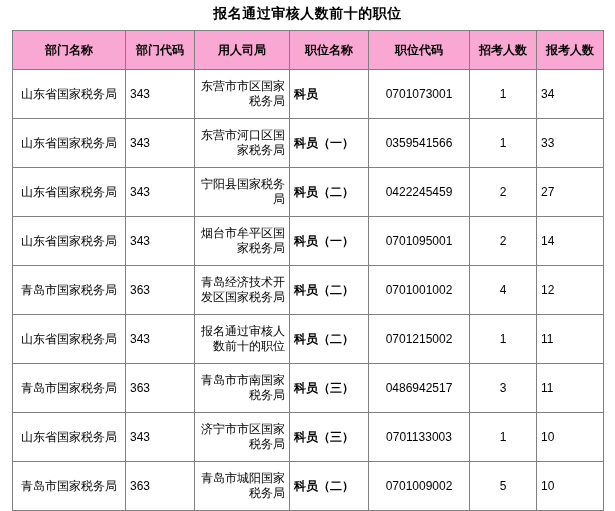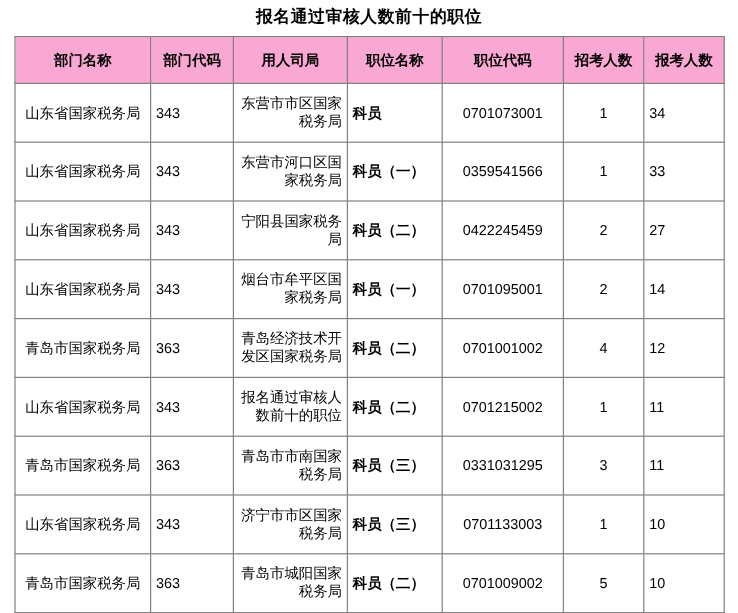--- a/index.html
+++ b/index.html
@@ -151,21 +151,21 @@
           <td class="c-job">科员（二）</td>
           <td class="c-jobcode">0701215002</td>
           <td class="c-hire">1</td>
           <td class="c-apply">11</td>
         </tr>
         <tr class="row-tall">
           <td class="c-dept">青岛市国家税务局</td>
           <td class="c-code">363</td>
           <td class="c-bureau">青岛市市南国家税务局</td>
           <td class="c-job">科员（三）</td>
-          <td class="c-jobcode">0331031295</td>
+          <td class="c-jobcode">0486942517</td>
           <td class="c-hire">3</td>
           <td class="c-apply">11</td>
         </tr>
         <tr class="row-tall">
           <td class="c-dept">山东省国家税务局</td>
           <td class="c-code">343</td>
           <td class="c-bureau">济宁市市区国家税务局</td>
           <td class="c-job">科员（三）</td>
           <td class="c-jobcode">0701133003</td>
           <td class="c-hire">1</td>

